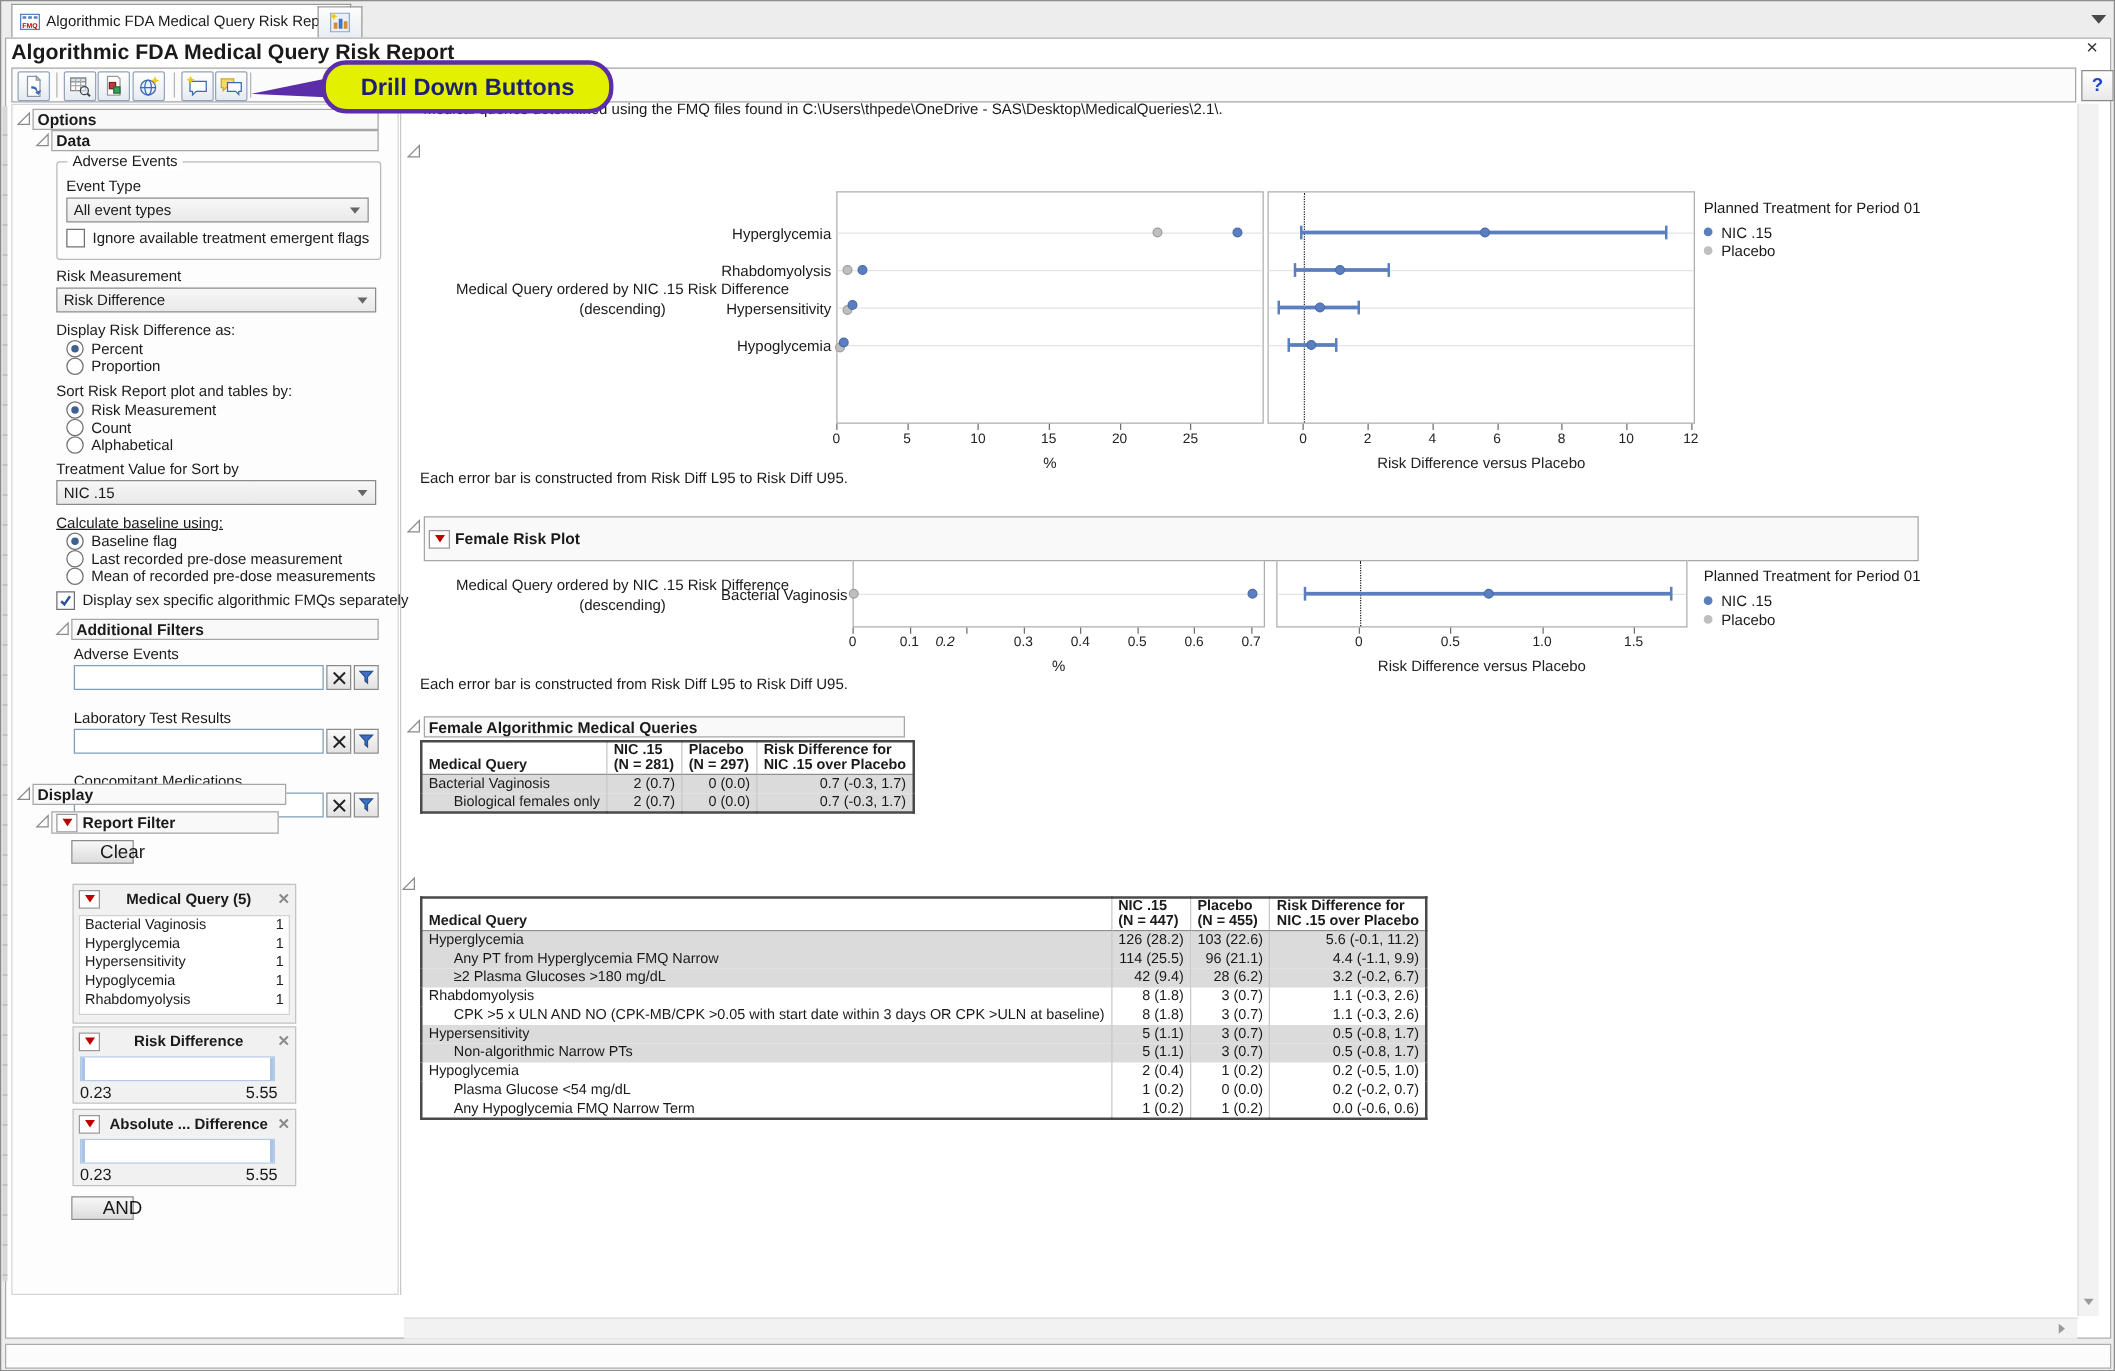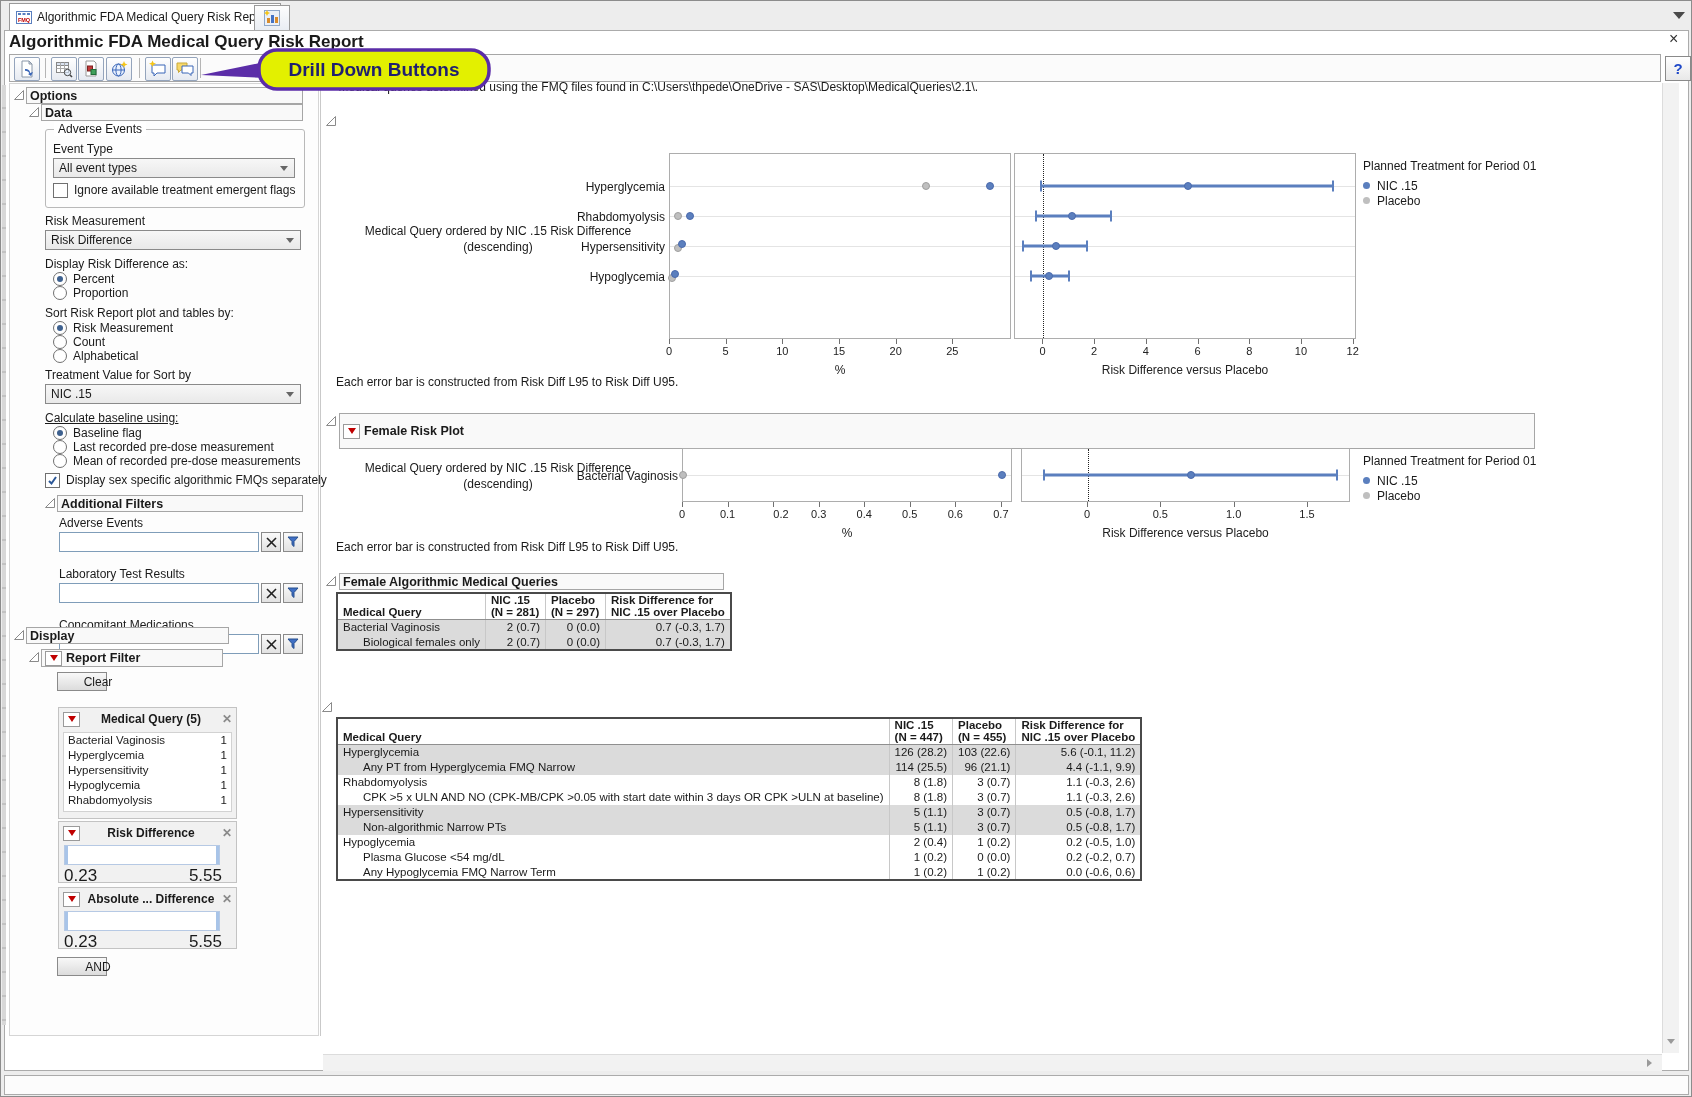--- a/index.html
+++ b/index.html
@@ -40,32 +40,32 @@
   .radio{width:12px;height:12px;border:1px solid #707070;border-radius:50%;background:#FFF;display:inline-flex;align-items:center;justify-content:center;flex:0 0 auto;}
   .radio i{width:6px;height:6px;border-radius:50%;background:#3E618F;display:none;}
   .radio.sel i{display:block;}
   .cb{width:13px;height:13px;border:1px solid #707070;background:#FFF;display:inline-flex;align-items:center;justify-content:center;flex:0 0 auto;}
   .fieldset{position:absolute;border:1px solid #B9B9B9;border-radius:3px;}
   .fieldset .legend{position:absolute;top:-8px;left:8px;background:#FFF;padding:0 4px;}
   .input{position:absolute;height:20px;background:#FFF;border:1px solid #7F9DB9;box-sizing:border-box;}
   .sqbtn{position:absolute;width:20px;height:20px;border:1px solid #8A8A8A;background:linear-gradient(#FAFAFA,#E2E2E2);
          display:flex;align-items:center;justify-content:center;box-sizing:border-box;}
   .btn{position:absolute;border:1px solid #8A8A8A;background:linear-gradient(#F8F8F8,#DCDCDC);
-       display:flex;align-items:center;justify-content:center;font-size:12px;box-sizing:border-box;padding-left:32px;}
+       display:flex;align-items:center;justify-content:center;font-size:15px;box-sizing:border-box;padding-left:32px;}
   
   .fpanel{position:absolute;border:1px solid #C3C3C3;background:#F1F1F1;box-sizing:border-box;}
   .fhdr{position:relative;height:22px;display:flex;align-items:center;padding:0 4px;gap:2px;}
   .ftitle{flex:1;text-align:center;font-weight:bold;font-size:12px;white-space:nowrap;overflow:hidden;}
   .fx{color:#8A8A8A;font-size:12px;font-weight:bold;flex:0 0 auto;}
   .mq-list{position:absolute;left:4px;right:4px;background:#FFF;border:1px solid #D2D2D2;box-sizing:border-box;}
   .mq-row{display:flex;justify-content:space-between;padding:0 4px;height:15px;line-height:15px;font-size:11.5px;}
   .slider{position:absolute;height:20px;background:#FFF;border:1px solid #B6C9E4;box-sizing:border-box;}
   .slider span{position:absolute;top:0;bottom:0;width:3px;background:#A8C4E8;}
   .slider span.l{left:0;} .slider span.r{right:0;}
-  .sl-labels{position:absolute;display:flex;justify-content:space-between;font-size:17px;}
+  .sl-labels{position:absolute;display:flex;justify-content:space-between;font-size:13px;}
   
   .panel{position:absolute;background:#FFF;border:1px solid #ADADAD;box-sizing:border-box;}
   .gridline{position:absolute;left:0;right:0;height:1px;background:#E4E4E4;}
   .pdot{position:absolute;width:8px;height:8px;border-radius:50%;transform:translate(-50%,-50%);box-sizing:border-box;}
   .ebar{position:absolute;height:3px;transform:translateY(-50%);}
   .ecap{position:absolute;width:2px;height:11px;transform:translate(-50%,-50%);}
   .zeroline{position:absolute;top:0;bottom:0;width:0;border-left:1px dotted #222;}
   .cat{position:absolute;right:2px;text-align:right;font-size:12px;height:14px;line-height:14px;white-space:nowrap;}
   .axis{position:absolute;height:24px;}
   .tick{position:absolute;top:0;width:1px;height:5px;background:#707070;}
@@ -567,21 +567,21 @@
         <div class="ecap" style="left: 21.9955px; top: 26px; background: rgb(91, 127, 190);"></div>
         <div class="ecap" style="left: 315.269px; top: 26px; background: rgb(91, 127, 190);"></div>
         <div class="pdot" style="left: 168.632px; top: 26px; background: rgb(91, 127, 190); border: 1px solid rgb(74, 106, 173);"></div>
       </div>
     <div class="axis pct-axis" style="left:359px;top:56px;width:330px;">
         <div class="tick" style="left: 0px;"></div>
         <div class="ticklab" style="left: 0px;">0</div>
         <div class="tick" style="left: 45.5556px;"></div>
         <div class="ticklab" style="left: 45.5556px;">0.1</div>
         <div class="tick" style="left: 91.1111px;"></div>
-        <div class="ticklab" style="left: 99px;">0.2</div>
+        <div class="ticklab" style="left: 74px; font-style: italic;">0.2</div>
         <div class="tick" style="left: 136.667px;"></div>
         <div class="ticklab" style="left: 136.667px;">0.3</div>
         <div class="tick" style="left: 182.222px;"></div>
         <div class="ticklab" style="left: 182.222px;">0.4</div>
         <div class="tick" style="left: 227.778px;"></div>
         <div class="ticklab" style="left: 227.778px;">0.5</div>
         <div class="tick" style="left: 273.333px;"></div>
         <div class="ticklab" style="left: 273.333px;">0.6</div>
         <div class="tick" style="left: 318.889px;"></div>
         <div class="ticklab" style="left: 318.889px;">0.7</div>
@@ -694,20 +694,26 @@
             <td class="num">126 (28.2)</td>
             <td class="num">103 (22.6)</td>
             <td class="num">5.6 (-0.1, 11.2)</td>
           </tr>
           <tr class="shaded">
             <td style="padding-left: 25px;">Any PT from Hyperglycemia FMQ Narrow</td>
             <td class="num">114 (25.5)</td>
             <td class="num">96 (21.1)</td>
             <td class="num">4.4 (-1.1, 9.9)</td>
           </tr>
+          <tr class="shaded">
+            <td style="padding-left: 25px;">≥2 Plasma Glucoses &gt;180 mg/dL</td>
+            <td class="num">42 (9.4)</td>
+            <td class="num">28 (6.2)</td>
+            <td class="num">3.2 (-0.2, 6.7)</td>
+          </tr>
           <tr>
             <td style="padding-left: 5px;">Rhabdomyolysis</td>
             <td class="num">8 (1.8)</td>
             <td class="num">3 (0.7)</td>
             <td class="num">1.1 (-0.3, 2.6)</td>
           </tr>
           <tr>
             <td style="padding-left: 25px;">CPK &gt;5 x ULN AND NO (CPK-MB/CPK &gt;0.05 with start date within 3 days OR CPK &gt;ULN at baseline)</td>
             <td class="num">8 (1.8)</td>
             <td class="num">3 (0.7)</td>

